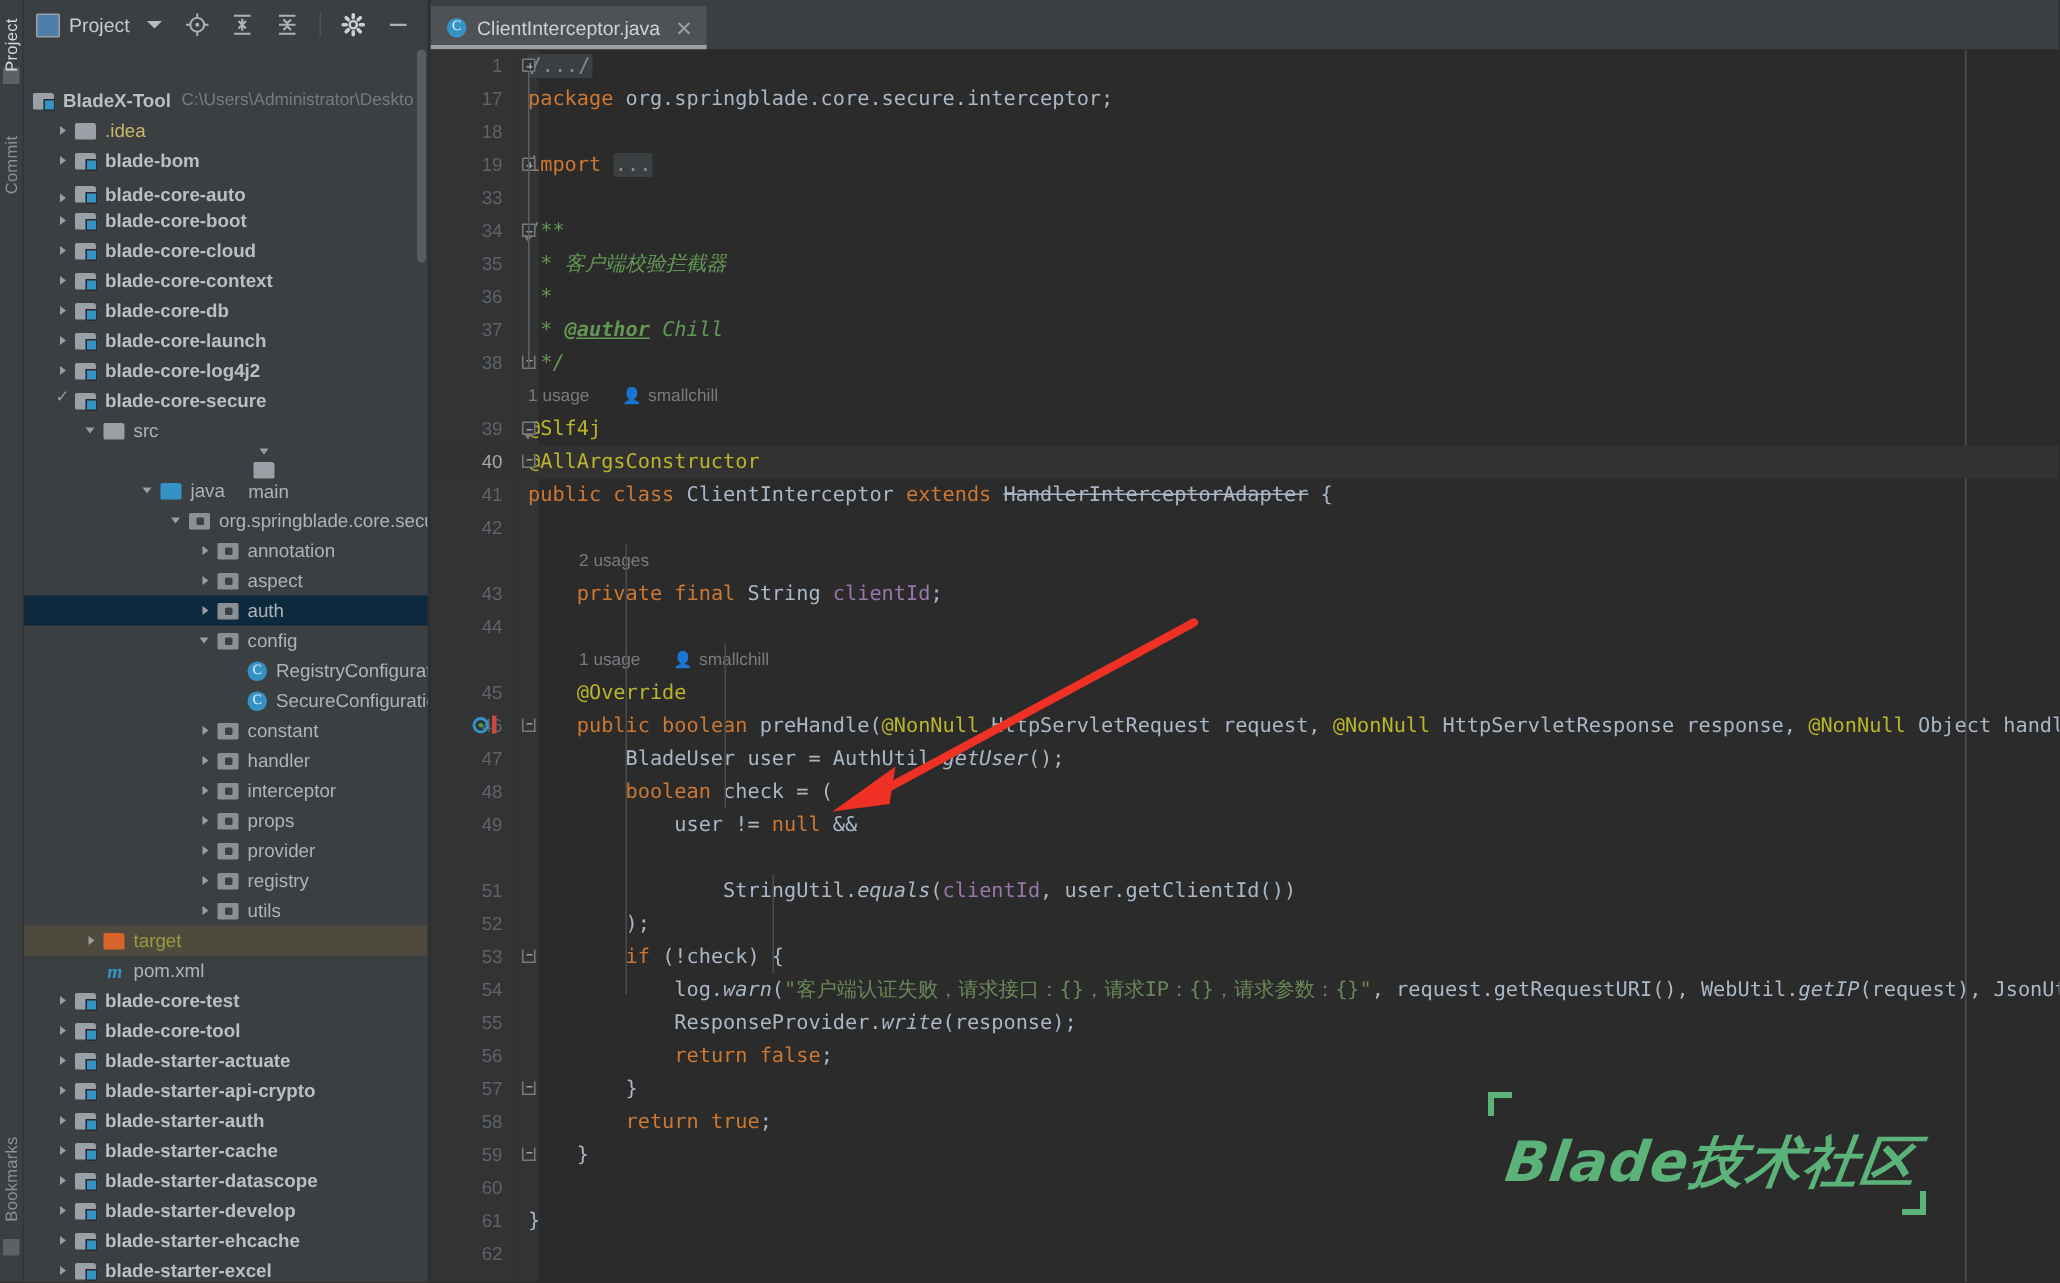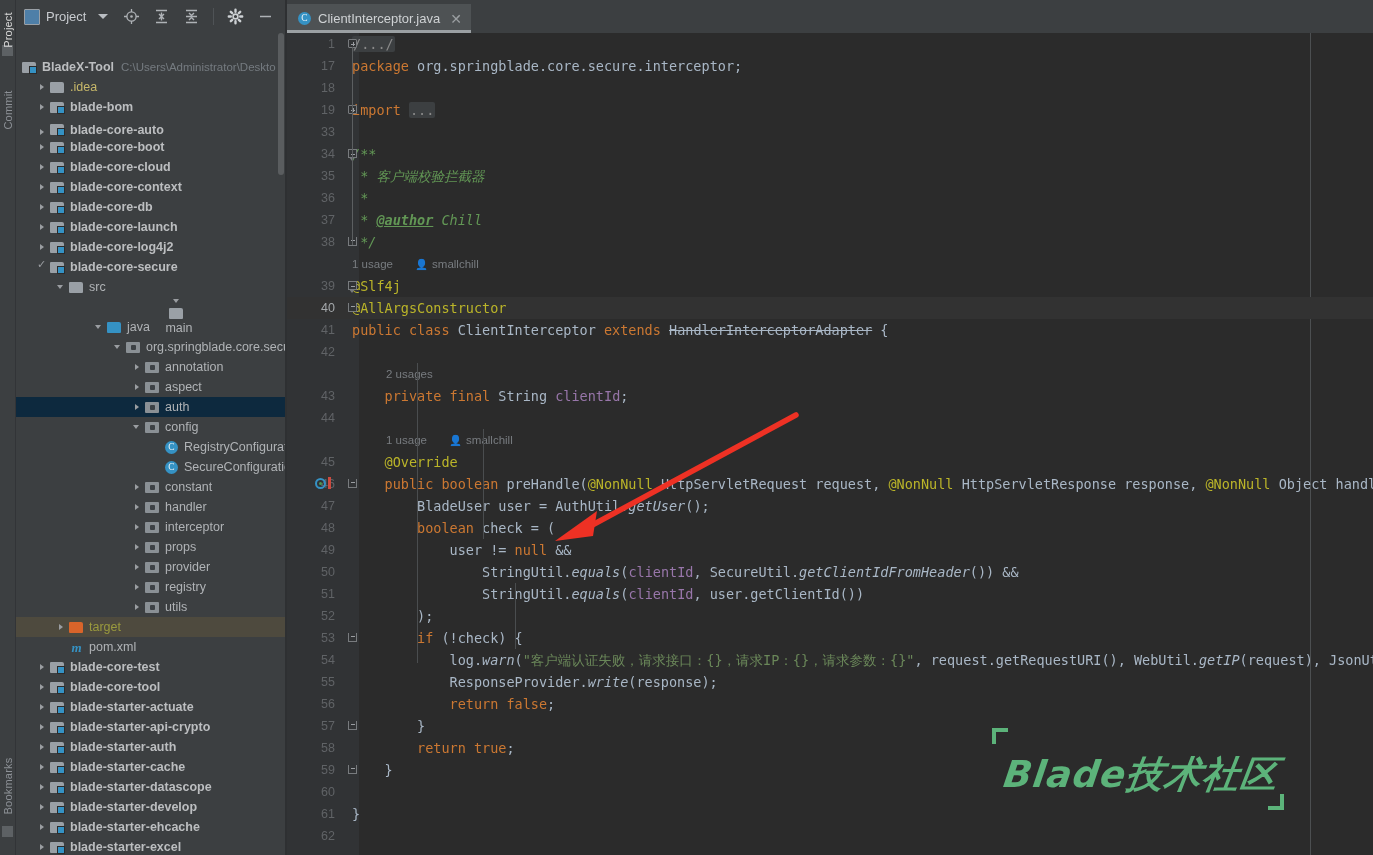--- a/index.html
+++ b/index.html
@@ -597,21 +597,20 @@
           <div class="cline" style="top: 374px;"><span class="lno">44</span><span class="ctext"></span></div>
           <div class="hint" style="top: 396px;"><span class="usage" style="left: 99px;">1 usage</span><span class="author" style="left: 162px;">smallchill</span></div>
           <div class="cline" style="top: 418px;"><span class="lno">45</span><span class="ctext"><span class="id">    </span><span class="ann">@Override</span></span></div>
           <div class="cline" style="top: 440px;"><span class="lno">46</span><span class="ctext"><span class="id">    </span><span class="kw">public boolean </span><span class="id">preHandle</span><span class="id">(</span><span class="ann">@NonNull</span><span class="id"> HttpServletRequest request, </span><span class="ann">@NonNull</span><span class="id"> HttpServletResponse response, </span><span class="ann">@NonNull</span><span class="id"> Object handler</span></span></div>
           <div class="fm-end" style="top: 446px;"></div>
           <div class="g-override" style="left: 28px; top: 445px; border-color: rgb(53, 146, 196);"></div>
           <div class="g-mark-red" style="left: 41px; top: 444px;"></div>
           <div class="cline" style="top: 462px;"><span class="lno">47</span><span class="ctext"><span class="id">        BladeUser user = AuthUtil.</span><span class="mth">getUser</span><span class="id">();</span></span></div>
           <div class="cline" style="top: 484px;"><span class="lno">48</span><span class="ctext"><span class="id">        </span><span class="kw">boolean </span><span class="id">check = (</span></span></div>
           <div class="cline" style="top: 506px;"><span class="lno">49</span><span class="ctext"><span class="id">            user != </span><span class="kw">null</span><span class="id"> &amp;&amp;</span></span></div>
-          <div class="cline" style="top: 528px;"><span class="lno">50</span><span class="ctext"><span class="id">                StringUtil.</span><span class="mth">equals</span><span class="id">(</span><span class="fld">clientId</span><span class="id">, SecureUtil.</span><span class="mth">getClientIdFromHeader</span><span class="id">()) &amp;&amp;</span></span></div>
           <div class="cline" style="top: 550px;"><span class="lno">51</span><span class="ctext"><span class="id">                StringUtil.</span><span class="mth">equals</span><span class="id">(</span><span class="fld">clientId</span><span class="id">, user.getClientId())</span></span></div>
           <div class="cline" style="top: 572px;"><span class="lno">52</span><span class="ctext"><span class="id">        );</span></span></div>
           <div class="cline" style="top: 594px;"><span class="lno">53</span><span class="ctext"><span class="id">        </span><span class="kw">if</span><span class="id"> (!check) {</span></span></div>
           <div class="fm-end" style="top: 600px;"></div>
           <div class="cline" style="top: 616px;"><span class="lno">54</span><span class="ctext"><span class="id">            log.</span><span class="mth">warn</span><span class="id">(</span><span class="str">"客户端认证失败，请求接口：{}，请求IP：{}，请求参数：{}"</span><span class="id">, request.getRequestURI(), WebUtil.</span><span class="mth">getIP</span><span class="id">(request), JsonUtil</span></span></div>
           <div class="cline" style="top: 638px;"><span class="lno">55</span><span class="ctext"><span class="id">            ResponseProvider.</span><span class="mth">write</span><span class="id">(response);</span></span></div>
           <div class="cline" style="top: 660px;"><span class="lno">56</span><span class="ctext"><span class="id">            </span><span class="kw">return false</span><span class="id">;</span></span></div>
           <div class="cline" style="top: 682px;"><span class="lno">57</span><span class="ctext"><span class="id">        }</span></span></div>
           <div class="fm-end" style="top: 688px;"></div>
           <div class="cline" style="top: 704px;"><span class="lno">58</span><span class="ctext"><span class="id">        </span><span class="kw">return true</span><span class="id">;</span></span></div>

